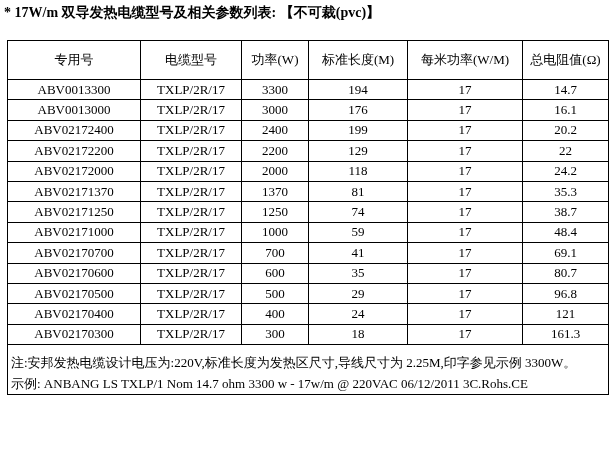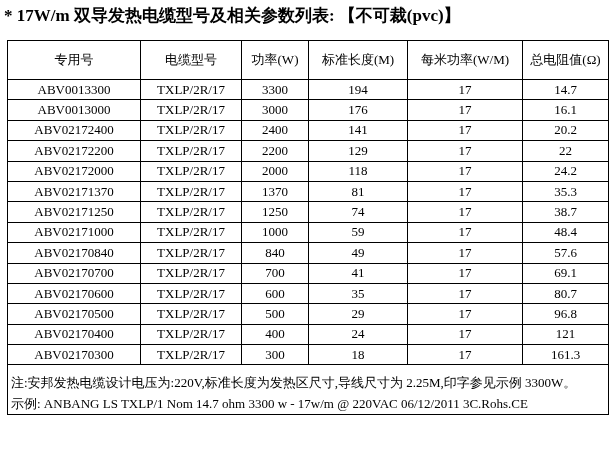--- a/index.html
+++ b/index.html
@@ -11,21 +11,21 @@
     height: 473px;
     background: #ffffff;
     color: #000000;
     font-family: "Liberation Serif", "DejaVu Serif", serif;
     overflow: hidden;
   }
   .title {
     position: absolute;
     left: 4px;
     top: 4px;
-    font-size: 17px;
+    font-size: 14px;
     font-weight: bold;
     white-space: nowrap;
   }
   table.spec-table {
     position: absolute;
     left: 7px;
     top: 40px;
     width: 601px;
     border-collapse: collapse;
     table-layout: fixed;
@@ -100,21 +100,21 @@
           <td>TXLP/2R/17</td>
           <td>3000</td>
           <td>176</td>
           <td>17</td>
           <td>16.1</td>
         </tr>
         <tr>
           <td>ABV02172400</td>
           <td>TXLP/2R/17</td>
           <td>2400</td>
-          <td>141</td>
+          <td>199</td>
           <td>17</td>
           <td>20.2</td>
         </tr>
         <tr>
           <td>ABV02172200</td>
           <td>TXLP/2R/17</td>
           <td>2200</td>
           <td>129</td>
           <td>17</td>
           <td>22</td>
@@ -143,28 +143,20 @@
           <td>17</td>
           <td>38.7</td>
         </tr>
         <tr>
           <td>ABV02171000</td>
           <td>TXLP/2R/17</td>
           <td>1000</td>
           <td>59</td>
           <td>17</td>
           <td>48.4</td>
-        </tr>
-        <tr>
-          <td>ABV02170840</td>
-          <td>TXLP/2R/17</td>
-          <td>840</td>
-          <td>49</td>
-          <td>17</td>
-          <td>57.6</td>
         </tr>
         <tr>
           <td>ABV02170700</td>
           <td>TXLP/2R/17</td>
           <td>700</td>
           <td>41</td>
           <td>17</td>
           <td>69.1</td>
         </tr>
         <tr>

